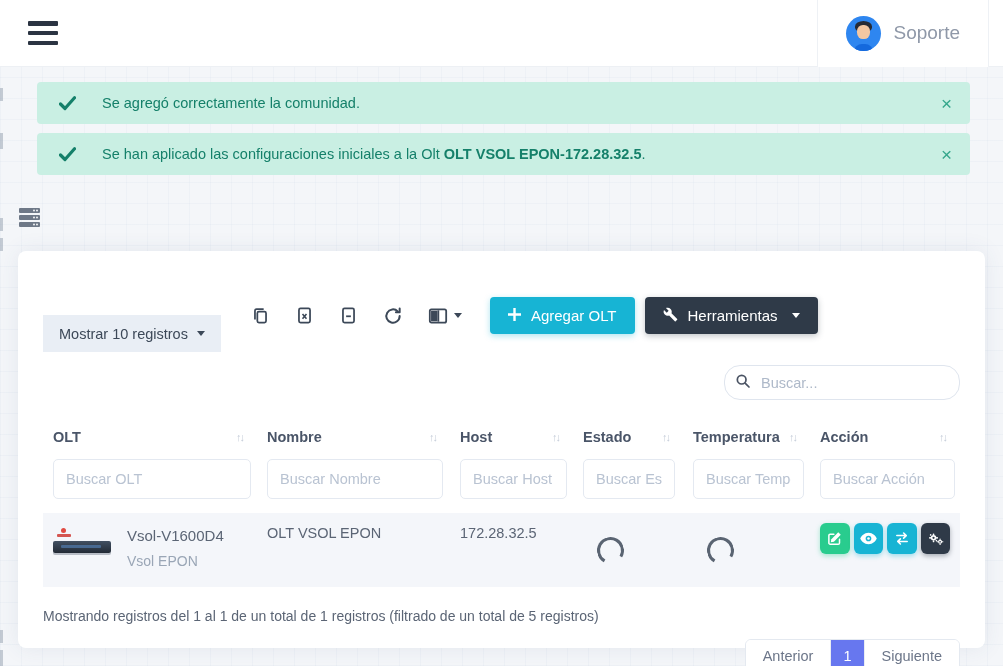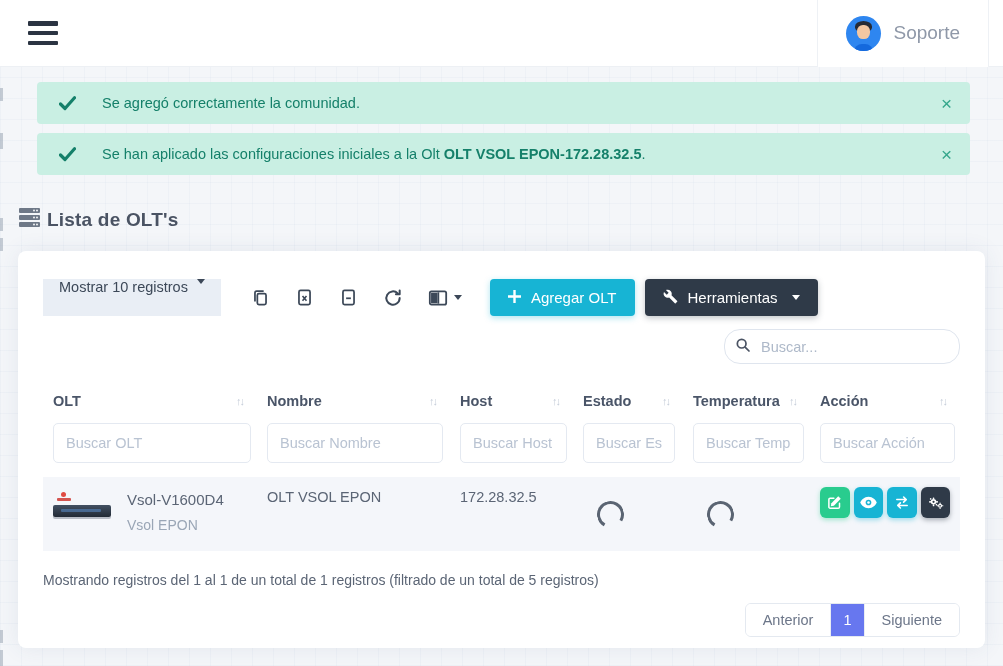--- a/index.html
+++ b/index.html
@@ -58,22 +58,23 @@
     position:relative; z-index:1;
     background:#fff; border-radius:8px; margin:20px 18px 0 18px;
     box-shadow:0 0 22px rgba(60,80,120,.09);
     padding:28px 25px 24px 25px; height:397px;
   }
 
   
   .toolbar{ display:flex; align-items:center; }
   .show-entries{
     background:#e9eef5; border:none; border-radius:0; height:37px; padding:0 16px;
-    font-size:14.5px; color:#3c4858; display:flex; align-items:flex-start; gap:9px; cursor:pointer;
+    font-size:14.5px; color:#3c4858; display:flex; align-items:center; gap:9px; cursor:pointer;
     font-family:"Liberation Sans",sans-serif;
+    margin-top:36px;
   }
   .caret{ width:0; height:0; border-left:4.5px solid transparent; border-right:4.5px solid transparent; border-top:5px solid #3c4858; display:inline-block; }
   .icon-btn{ background:none; border:none; cursor:pointer; padding:6px; margin-left:13px; display:flex; align-items:center; gap:6px; color:#3c4858; }
   .icon-btn svg{ display:block; }
   .btn{
     height:37px; border:none; border-radius:4px; color:#fff; font-size:15px;
     display:flex; align-items:center; gap:10px; padding:0 18px; cursor:pointer;
     font-family:"Liberation Sans",sans-serif;
   }
   .btn-add{ background:#17b4d4; margin-left:22px; box-shadow:0 2px 6px rgba(23,180,212,.35); }
@@ -185,21 +186,20 @@
         <circle cx="15" cy="2.5" r="0.9" fill="#fff"></circle>
         <circle cx="18" cy="2.5" r="0.9" fill="#fff"></circle>
       <rect x="0" y="7" width="21" height="5" rx="1" fill="#6e7887"></rect>
         <circle cx="15" cy="9.5" r="0.9" fill="#fff"></circle>
         <circle cx="18" cy="9.5" r="0.9" fill="#fff"></circle>
       <rect x="0" y="14" width="21" height="5" rx="1" fill="#6e7887"></rect>
         <circle cx="15" cy="16.5" r="0.9" fill="#fff"></circle>
         <circle cx="18" cy="16.5" r="0.9" fill="#fff"></circle>
     </svg>
   </span>
-  <h1>Lista de OLT's</h1>
 </div>
 
 <section class="card">
 
   <div class="toolbar">
     <button class="show-entries">
       <span>Mostrar 10 registros</span>
         <span class="caret"></span>
     </button>
 

